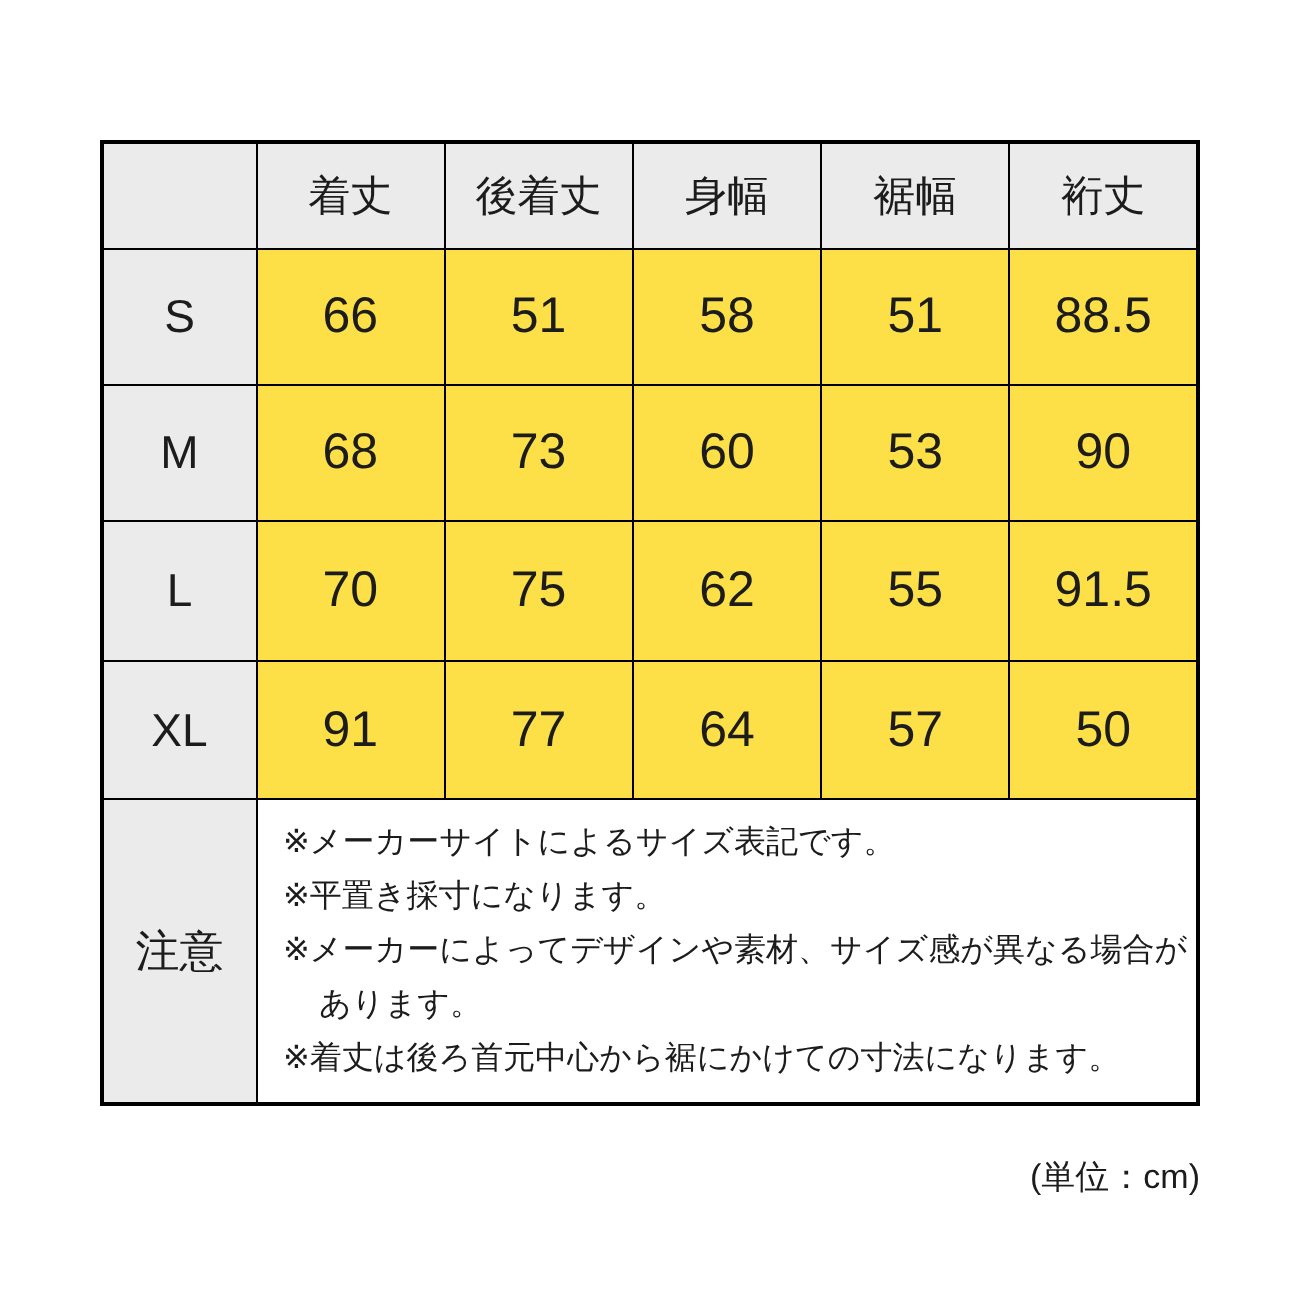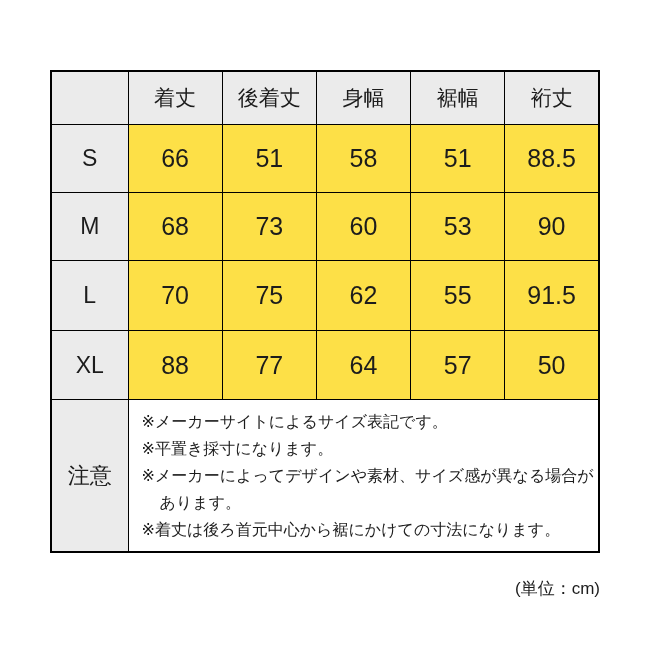--- a/index.html
+++ b/index.html
@@ -122,21 +122,21 @@
       <th class="row-label">L</th>
       <td class="value-cell">70</td>
       <td class="value-cell">75</td>
       <td class="value-cell">62</td>
       <td class="value-cell">55</td>
       <td class="value-cell">91.5</td>
     </tr>
 
     <tr class="data-row" style="height:69px;">
       <th class="row-label">XL</th>
-      <td class="value-cell">88</td>
+      <td class="value-cell">91</td>
       <td class="value-cell">77</td>
       <td class="value-cell">64</td>
       <td class="value-cell">57</td>
       <td class="value-cell">50</td>
     </tr>
 
     <tr class="notes-row">
       <th class="notes-label-cell">注意</th>
       <td class="notes-cell" colspan="5">
         <div class="note-line">※メーカーサイトによるサイズ表記です。</div>

